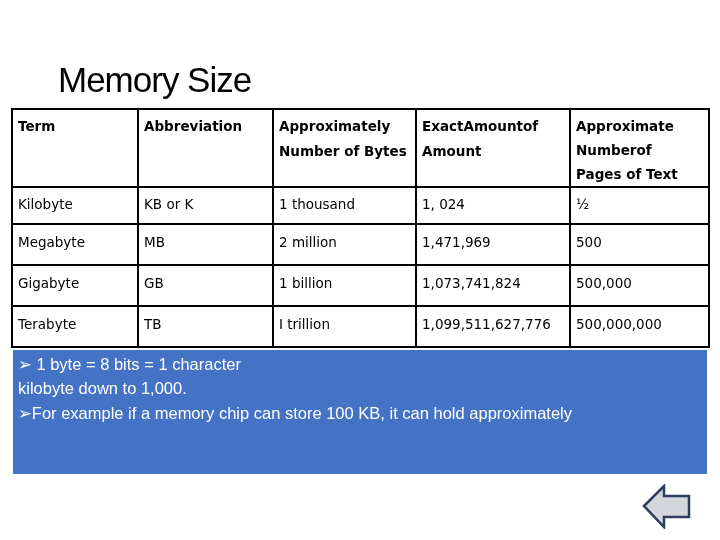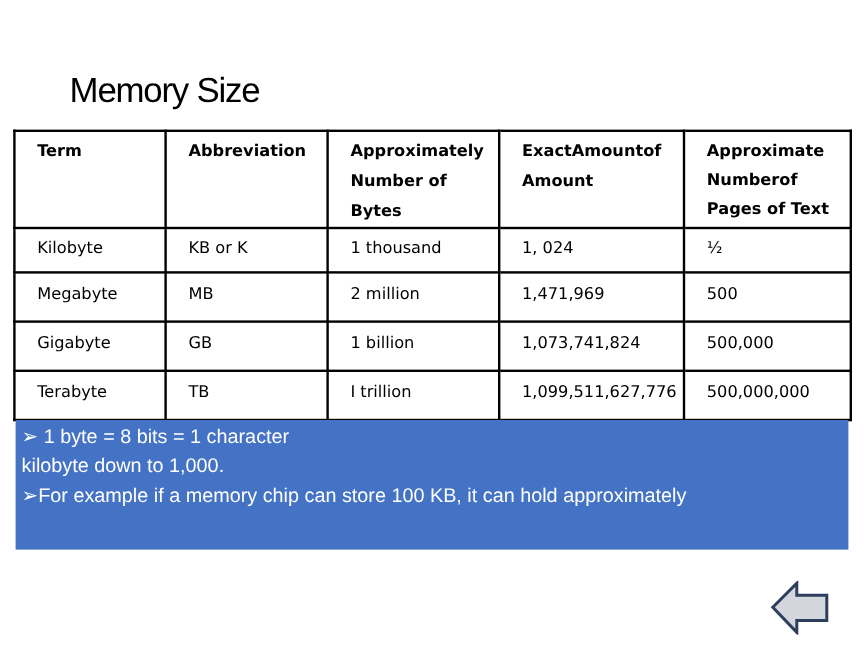--- a/index.html
+++ b/index.html
@@ -2,38 +2,38 @@
 <html><head>
   <meta charset="utf-8">
   <style>
     html, body { margin: 0; padding: 0; }
     body {
       width: 720px; height: 540px; background: #ffffff; position: relative; overflow: hidden;
       font-family: "Liberation Sans", sans-serif; color: #000;
     }
     .title {
       position: absolute; left: 58px; top: 60px;
-      font-family: "Liberation Sans", sans-serif; font-size: 29px; letter-spacing: -1px;
+      font-family: "Liberation Sans", sans-serif; font-size: 35px; letter-spacing: -1px;
       color: #000;
     }
     table.mem {
       position: absolute; left: 11px; top: 108px; width: 697px;
       border-collapse: collapse; table-layout: fixed;
       font-family: "DejaVu Sans", sans-serif; font-size: 13.5px;
     }
     table.mem td {
-      border: 2px solid #000; vertical-align: top; padding: 4px 5px 0 18px;
+      border: 2px solid #000; vertical-align: top; padding: 4px 5px 0 5px;
       line-height: 25px;
     }
     table.mem tr.hdr td { height: 68px; font-weight: bold; }
     table.mem tr.r1 td { height: 31px; }
     table.mem tr.r td { height: 34px; padding-top: 5px; }
     .spread { display: flex; justify-content: flex-start; }
     .note {
-      position: absolute; left: 13px; top: 350px; width: 694px; height: 108px;
+      position: absolute; left: 13px; top: 350px; width: 694px; height: 124px;
       background: #4472c4; color: #ffffff;
       font-family: "Liberation Sans", sans-serif; font-size: 16.5px; line-height: 24.4px;
       padding: 2px 5px 0 5px; box-sizing: border-box;
     }
     .note .line { white-space: nowrap; }
     .back-btn { position: absolute; left: 642px; top: 484px; width: 50px; height: 45px; cursor: pointer; }
   </style>
 </head>
 <body>
 

